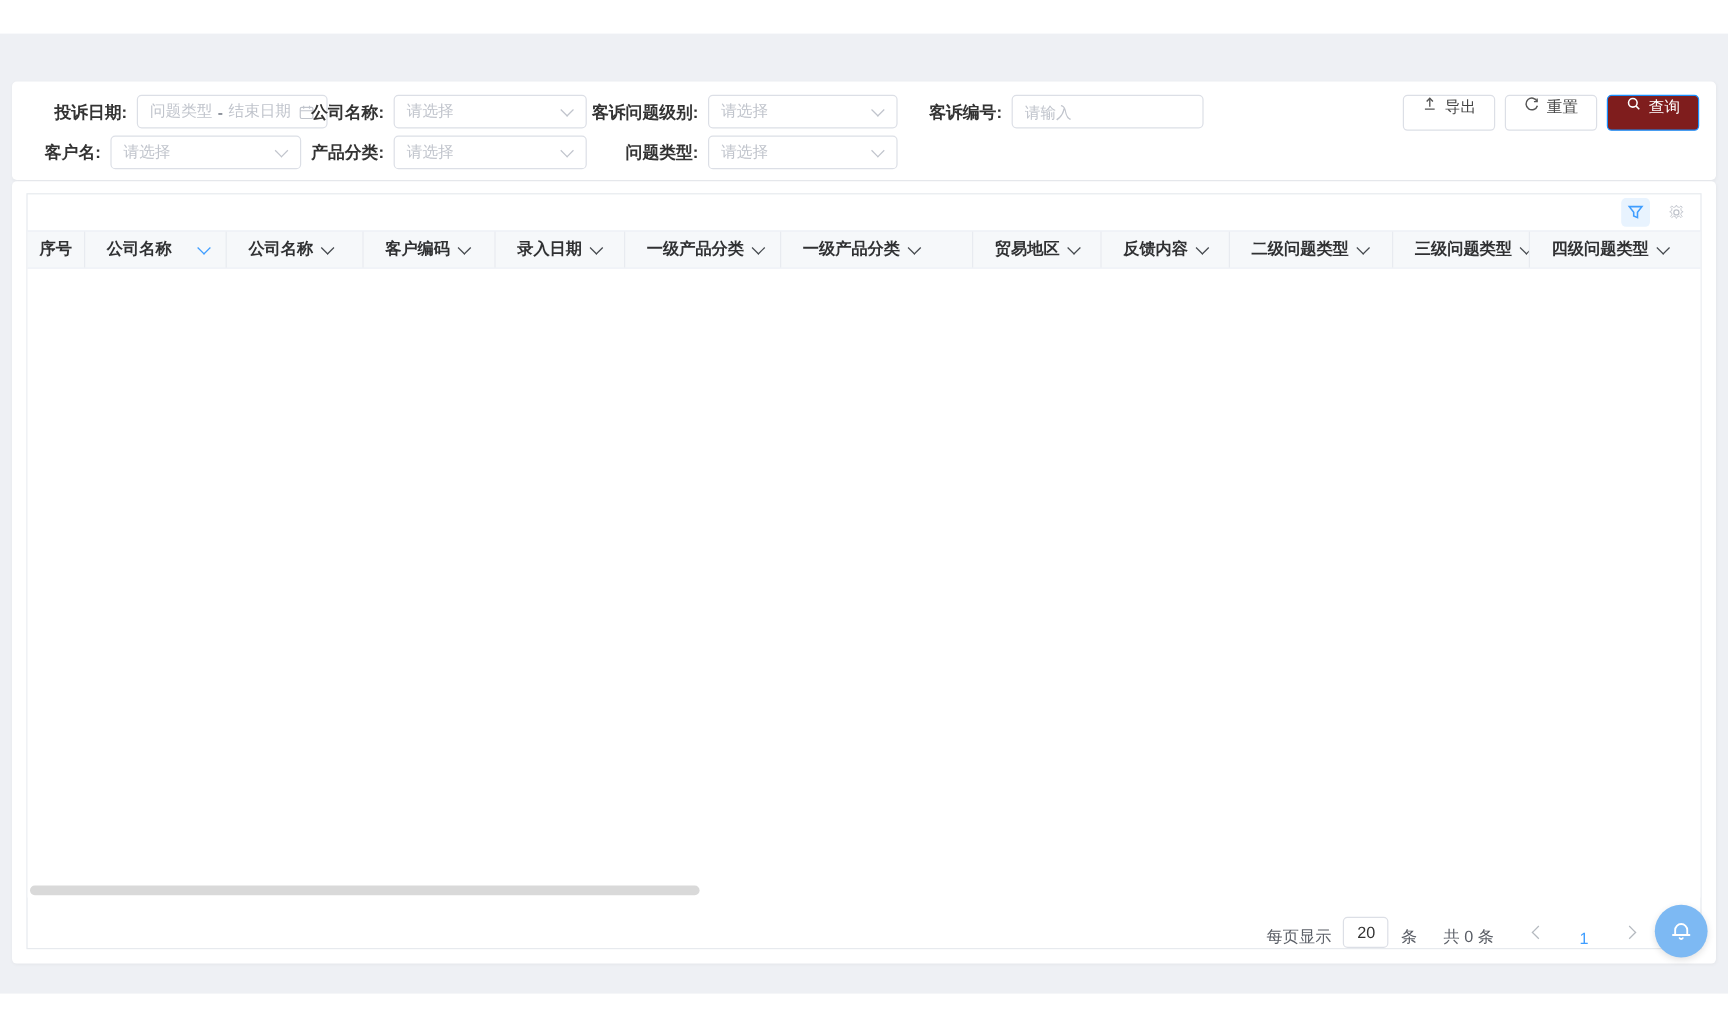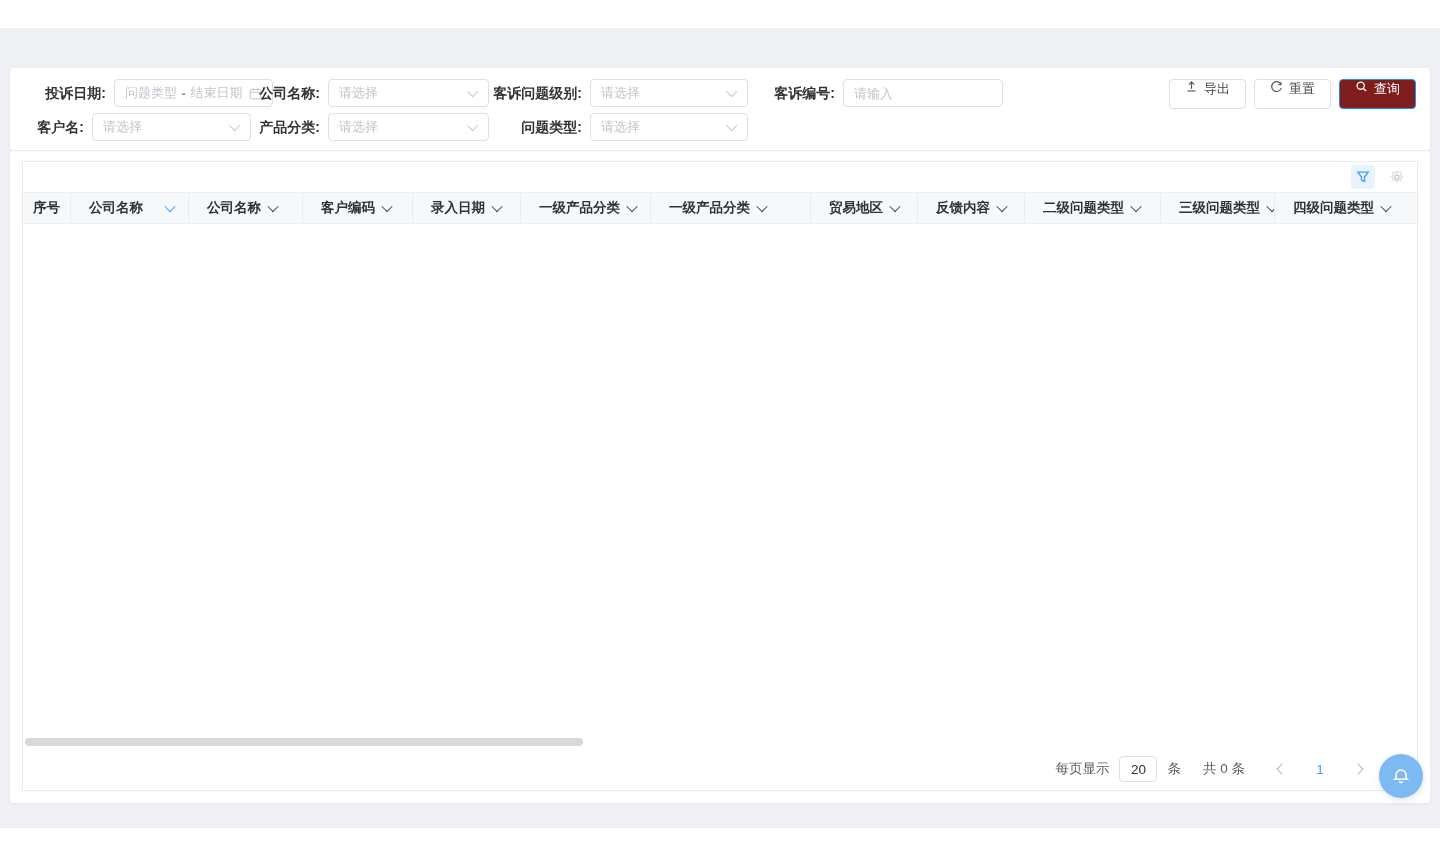--- a/index.html
+++ b/index.html
@@ -60,21 +60,21 @@
   .th.center { justify-content:center; padding-left:0; }
   .th:last-child { border-right:none; }
   .chev { width:8px; height:8px; border-left:1.6px solid #45494e; border-bottom:1.6px solid #45494e;
     transform:rotate(-45deg) translate(1px,-1px); margin-left:8px; flex:none; }
   .chev.active { border-color:#409eff; }
   .tbody { flex:1; position:relative; background:#fff; }
   .hscroll-thumb { position:absolute; left:2px; bottom:2px; width:558px; height:8px;
     background:#d9d9d9; border-radius:4px; cursor:grab; }
 
   
-  .pager { height:42px; display:flex; align-items:center; justify-content:flex-end;
+  .pager { height:42px; display:flex; align-items:flex-end; justify-content:flex-end;
     padding-right:46px; font-size:13.5px; color:#5a5e66; gap:6px; }
   .pg-input { width:38px; height:26px; border:1px solid #dcdfe6; border-radius:4px;
     text-align:center; font-size:13.5px; color:#333; margin:0 4px; }
   .pg-total { margin:0 18px 0 16px; }
   .pg-arrow { width:26px; height:26px; display:flex; align-items:center; justify-content:center; cursor:pointer; }
   .pg-arrow i { width:8px; height:8px; border-left:1.6px solid #b4b9bf; border-bottom:1.6px solid #b4b9bf; display:block; }
   .pg-arrow.prev i { transform:rotate(45deg); }
   .pg-arrow.next i { transform:rotate(225deg); }
   .pg-page { width:30px; text-align:center; color:#409eff; cursor:pointer; margin:0 4px; }
 

